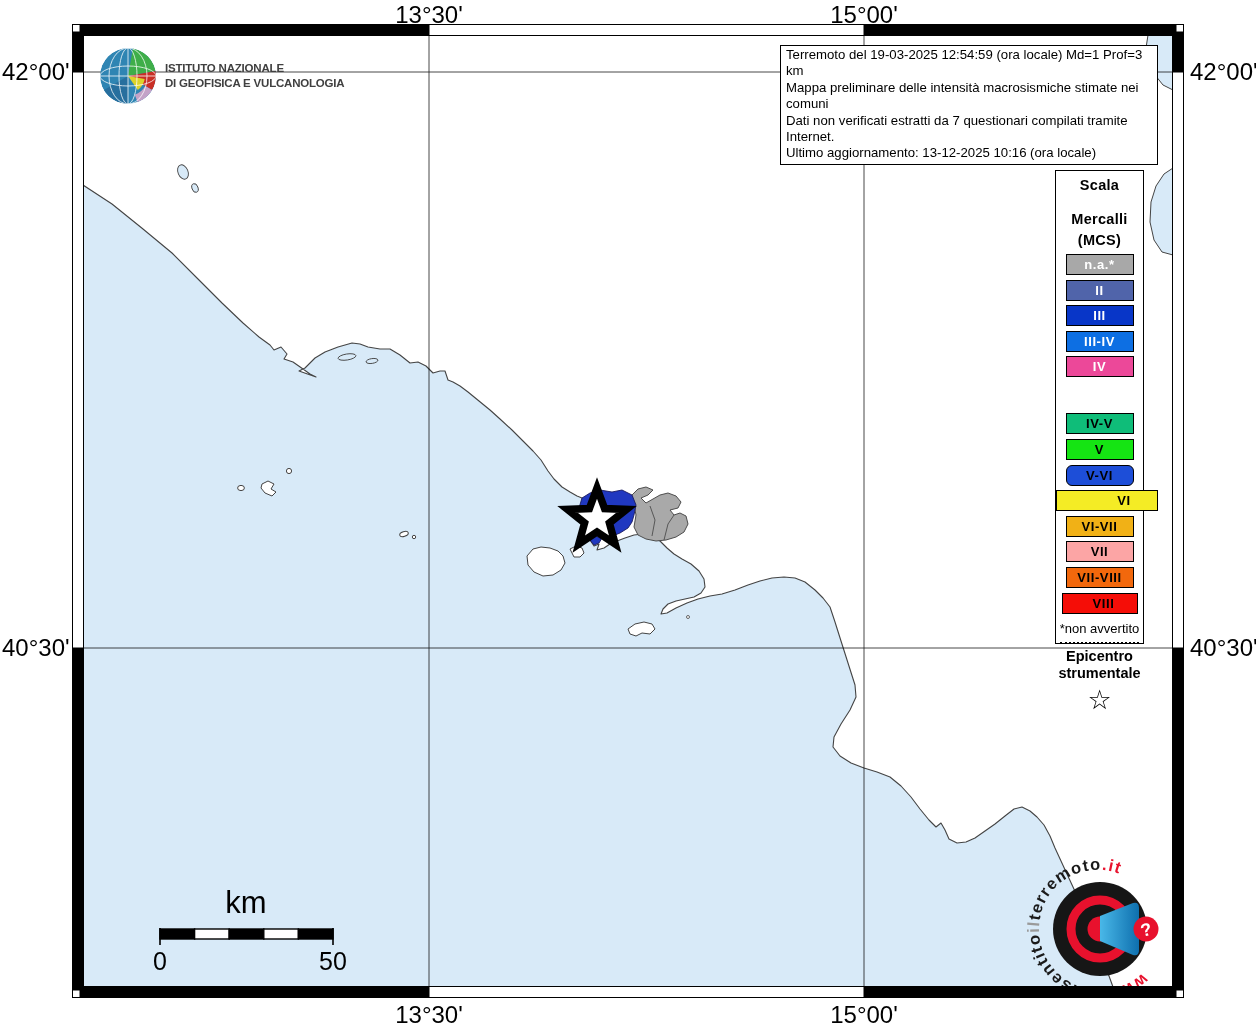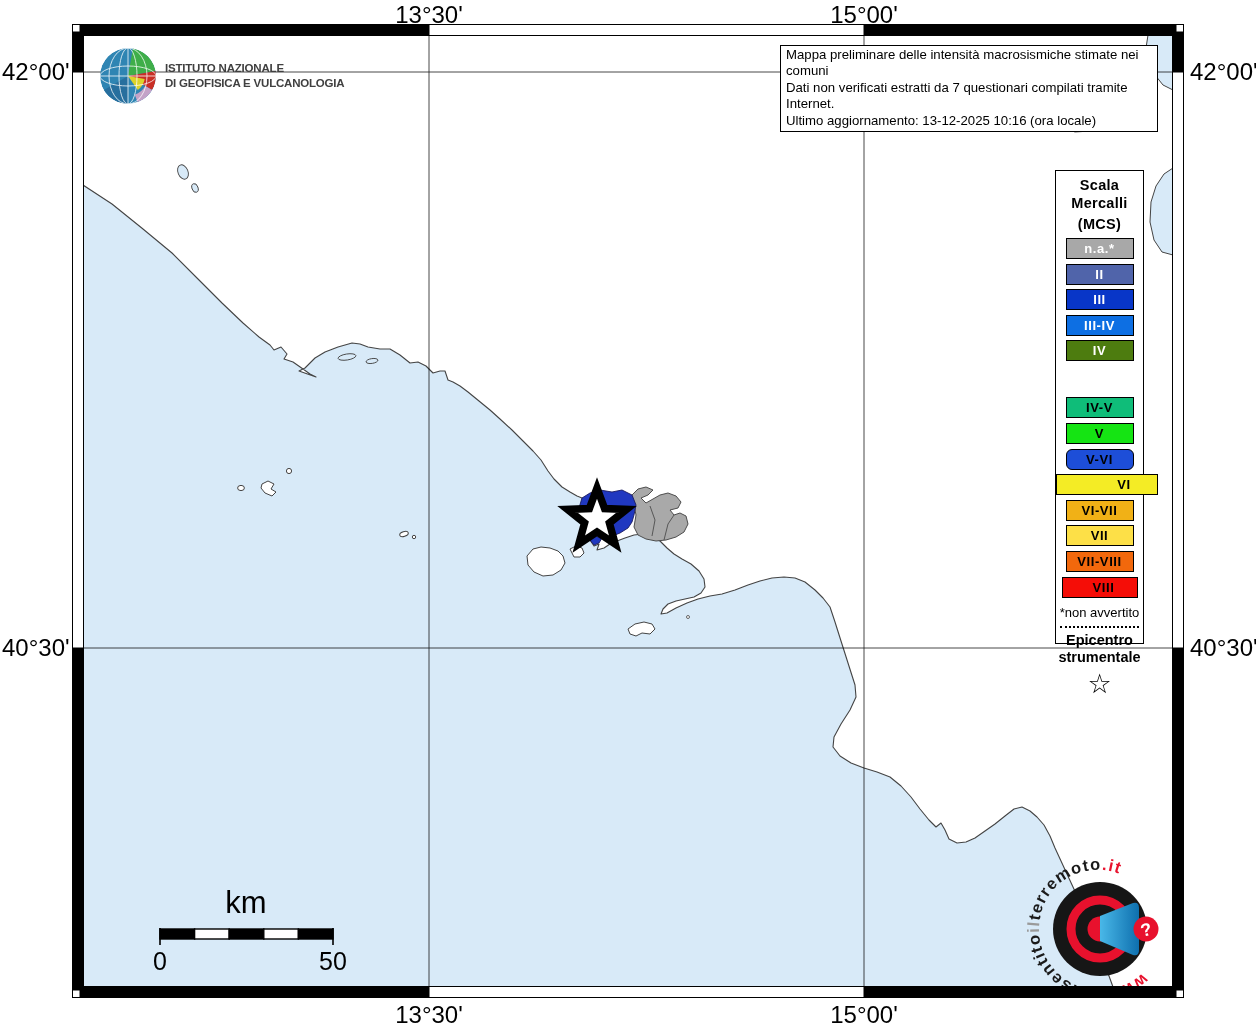--- a/index.html
+++ b/index.html
@@ -188,40 +188,41 @@
 <div class="axis-label axis-top" style="left:429px;top:1px;">13°30'</div>
 <div class="axis-label axis-top" style="left:864px;top:1px;">15°00'</div>
 <div class="axis-label axis-bottom" style="left:429px;top:1001px;">13°30'</div>
 <div class="axis-label axis-bottom" style="left:864px;top:1001px;">15°00'</div>
 <div class="axis-label axis-left" style="left:2px;top:72px;width:64px;">42°00'</div>
 <div class="axis-label axis-left" style="left:2px;top:648px;width:64px;">40°30'</div>
 <div class="axis-label axis-right" style="left:1190px;top:72px;">42°00'</div>
 <div class="axis-label axis-right" style="left:1190px;top:648px;">40°30'</div>
 
 <div class="title-box">
+  <div>Terremoto del 19-03-2025 12:54:59 (ora locale) Md=1 Prof=3 km</div>
   <div>Mappa preliminare delle intensità macrosismiche stimate nei comuni</div>
   <div>Dati non verificati estratti da 7 questionari compilati tramite Internet.</div>
   <div>Ultimo aggiornamento: 13-12-2025 10:16 (ora locale)</div>
 </div>
 
 <div class="legend">
   <div class="legend-title">Scala</div>
-  <div class="legend-title" style="margin-top:0;">Mercalli</div>
+  <div class="legend-title" style="margin-top:16px;">Mercalli</div>
   <div class="legend-title" style="margin-top:4px;">(MCS)</div>
   <div class="swatch" style="background-color: rgb(168, 168, 168); color: rgb(255, 255, 255);">n.a.*</div>
   <div class="swatch" style="background-color: rgb(80, 100, 170); color: rgb(255, 255, 255);">II</div>
   <div class="swatch" style="background-color: rgb(8, 54, 200); color: #ffffff;">III</div>
   <div class="swatch" style="background-color: rgb(13, 111, 227); color: rgb(255, 255, 255);">III-IV</div>
-  <div class="swatch" style="background-color: #4d7c0f; color: rgb(255, 255, 255);">IV</div>
+  <div class="swatch" style="background-color: #ec4899; color: rgb(255, 255, 255);">IV</div>
   <div class="swatch" style="background-color: rgb(15, 189, 121); color: rgb(0, 0, 0); margin-top: 36px;">IV-V</div>
   <div class="swatch" style="background-color: rgb(21, 228, 19); color: rgb(0, 0, 0);">V</div>
   <div class="swatch" style="background-color: #1d4ed8; color: rgb(0, 0, 0); border-radius: 6px;">V-VI</div>
   <div class="swatch" style="background-color: rgb(244, 236, 37); color: rgb(0, 0, 0); padding-left: 34px;">VI</div>
   <div class="swatch" style="background-color: rgb(241, 177, 22); color: rgb(0, 0, 0);">VI-VII</div>
-  <div class="swatch" style="background-color: #fde047; color: rgb(0, 0, 0);">VII</div>
+  <div class="swatch" style="background-color: #fca5a5; color: rgb(0, 0, 0);">VII</div>
   <div class="swatch" style="background-color: rgb(242, 104, 12); color: rgb(0, 0, 0);">VII-VIII</div>
   <div class="swatch" style="background-color: rgb(245, 13, 7); color: rgb(0, 0, 0); padding-left: 8px;">VIII</div>
   <div class="legend-foot">*non avvertito</div>
   <div class="legend-sep"></div>
   <div class="legend-epi">Epicentro</div>
   <div class="legend-epi">strumentale</div>
   <div class="legend-star">☆</div>
 </div>
 
 </div>

